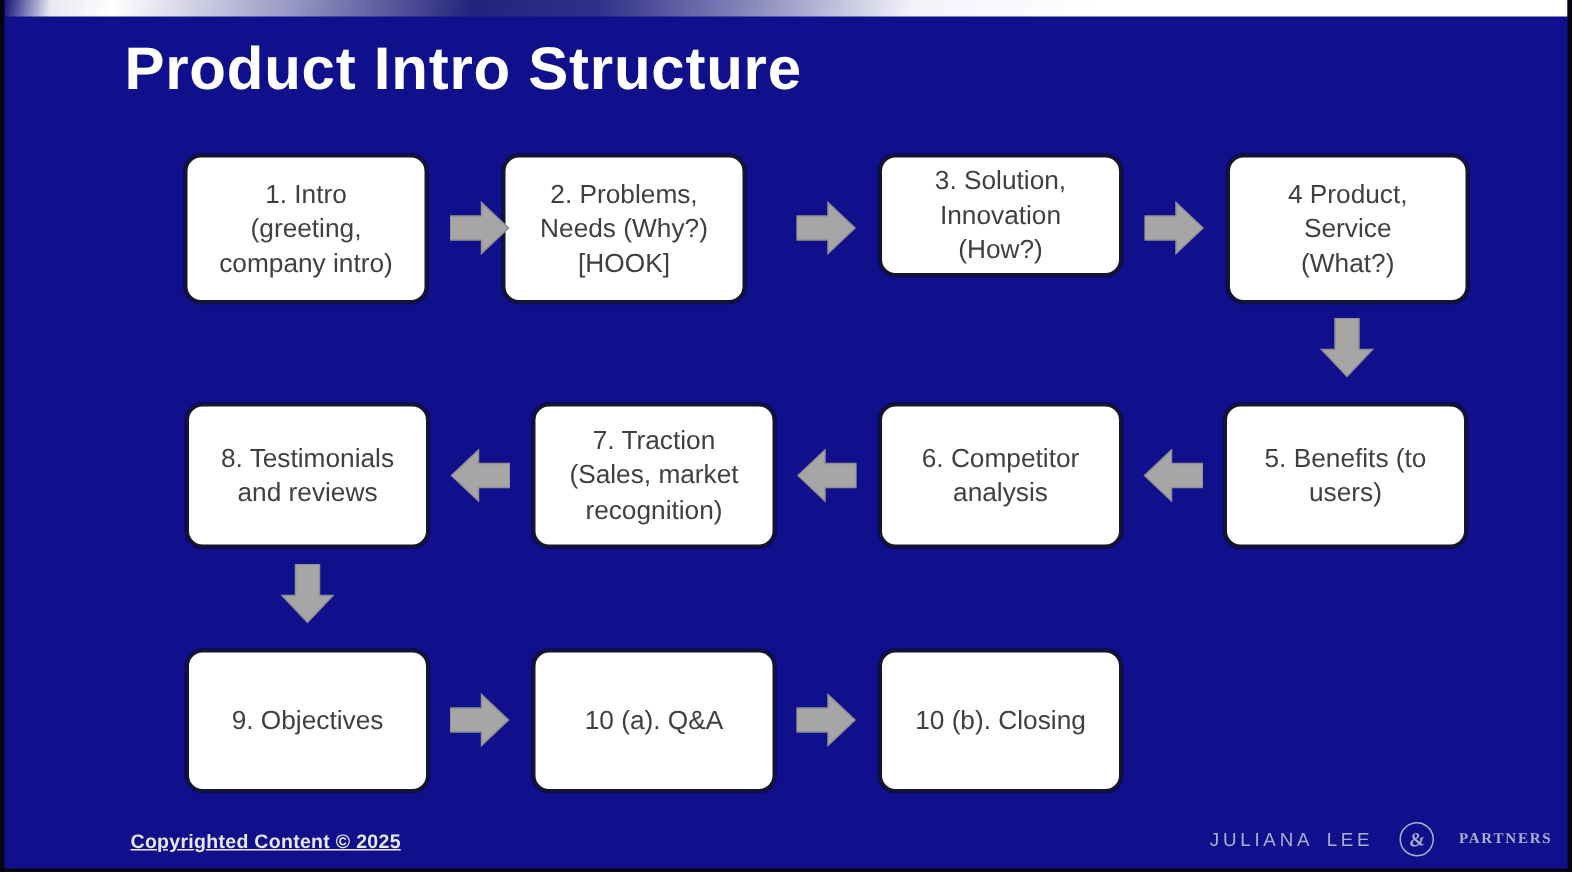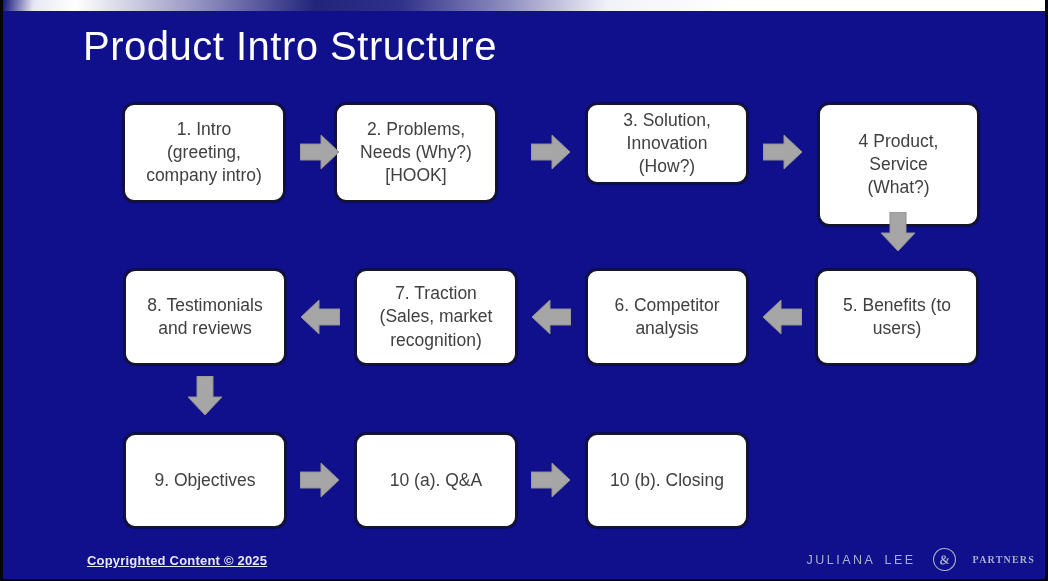--- a/index.html
+++ b/index.html
@@ -16,21 +16,21 @@
   }
   .top-bar{
     position:absolute;left:0;top:0;right:0;height:11px;
     background:linear-gradient(97deg,
       #14147a 0%, #e8e8f4 3%, #ffffff 7%, #9b9bc6 18%,
       #23237c 30%, #30308a 38%, #8b8bbd 48%, #f2f2fa 58%,
       #ffffff 70%, #ffffff 100%);
   }
   .title{
     position:absolute;left:80px;top:24px;margin:0;
-    color:#FFFFFF;font-size:40px;font-weight:400;letter-spacing:0.5px;
+    color:#FFFFFF;font-size:40px;font-weight:700;letter-spacing:0.5px;
     white-space:nowrap;
   }
   .flow-box{
     position:absolute;
     background:#FFFFFF;
     border:2px solid #15152E;
     border-radius:11px;
     display:flex;align-items:center;justify-content:center;
     box-sizing:border-box;
     box-shadow:0 0 0 1px rgba(0,0,0,0.35);
@@ -84,21 +84,21 @@
   <div class="flow-box" style="left:332px;top:103px;width:162px;height:99px">
     <span class="box-label">2. Problems,
 Needs (Why?)
 [HOOK]</span>
   </div>
   <div class="flow-box" style="left:583px;top:103px;width:162px;height:81px">
     <span class="box-label">3. Solution,
 Innovation
 (How?)</span>
   </div>
-  <div class="flow-box" style="left:815px;top:103px;width:161px;height:123px">
+  <div class="flow-box" style="left:815px;top:103px;width:161px;height:99px">
     <span class="box-label">4 Product,
 Service
 (What?)</span>
   </div>
 
   <span class="arrow" style="left:297px;top:134px">
     <svg width="40" height="36" viewBox="0 0 40 36">
         <polygon points="0,10 21,10 21,1 39,18 21,35 21,26 0,26" fill="#A6A6A6" stroke="#8F8F8F" stroke-width="1"></polygon>
       </svg>
   </span>

